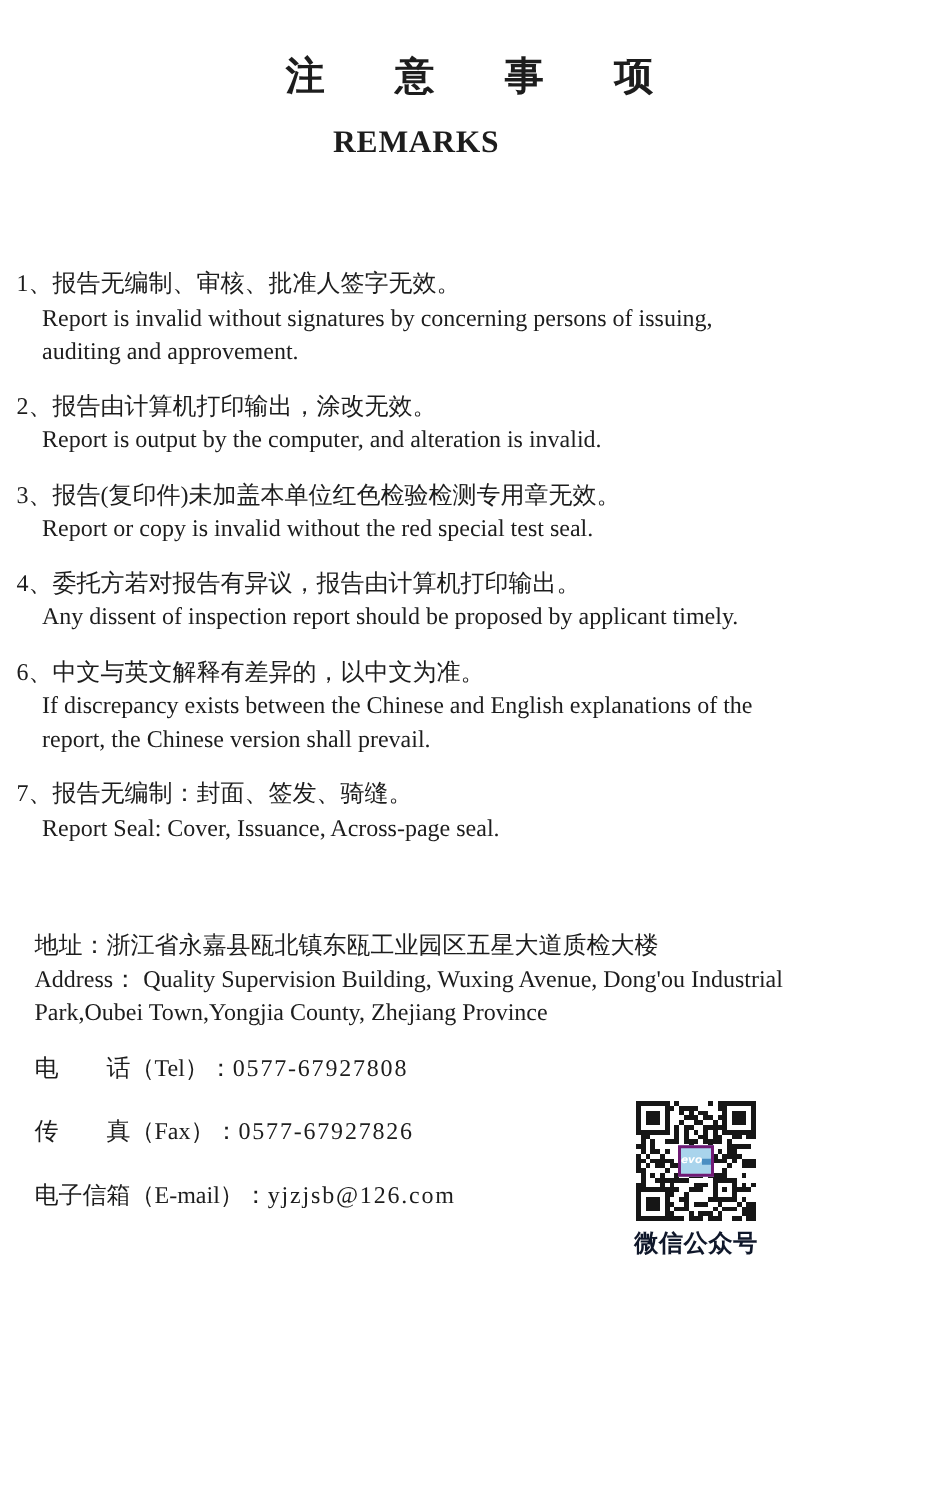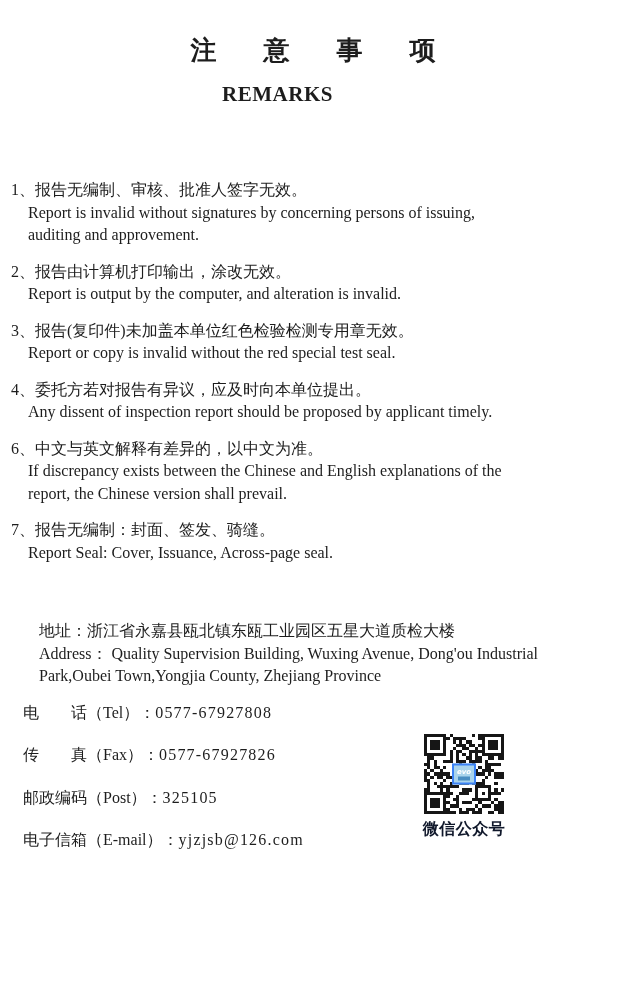--- a/index.html
+++ b/index.html
@@ -31,21 +31,21 @@
     padding-left:28px;
     padding-right:0;
     font-size:16px;
     line-height:22.5px;
   }
   .remark-item{margin-bottom:14px;}
   .remark-cn{text-indent:-17px;}
   .prewrap{white-space:pre-line;}
   .address{
     margin-top:56px;
-    padding-left:39px;
+    padding-left:23px;
     font-size:16px;
     line-height:22.5px;
     width:572px;
   }
   .contacts{
     margin-top:14px;
     padding-left:23px;
     font-size:16px;
     line-height:22.5px;
   }
@@ -62,23 +62,23 @@
     width:84px;height:80px;
     margin:0 auto;
   }
   .qr-code svg{display:block;width:84px;height:80px;}
   .qr-logo{
     position:absolute;
     left:50%;top:50%;
     width:24px;height:21px;
     transform:translate(-50%,-50%);
     background:#a9d4ec;
-    border:2px solid #3b82f6;
+    border:2px solid #701a75;
     box-sizing:border-box;
-    display:flex;flex-direction:column;
+    display:flex;flex-direction:row;
     align-items:center;justify-content:center;
   }
   .qr-logo .mark{
     font-family:"DejaVu Sans",sans-serif;
     font-size:7px;line-height:7px;
     font-style:italic;font-weight:bold;
     color:#ffffff;
   }
   .qr-logo .bar{
     margin-top:1px;
@@ -113,21 +113,21 @@
       <div class="remark-cn"><span>2、</span><span>报告由计算机打印输出，涂改无效。</span></div>
       <div class="remark-en prewrap">Report is output by the computer, and alteration is invalid.</div>
     </div>
 
     <div class="remark-item">
       <div class="remark-cn"><span>3、</span><span>报告(复印件)未加盖本单位红色检验检测专用章无效。</span></div>
       <div class="remark-en prewrap">Report or copy is invalid without the red special test seal.</div>
     </div>
 
     <div class="remark-item">
-      <div class="remark-cn"><span>4、</span><span>委托方若对报告有异议，应及时向本单位提出。</span></div>
+      <div class="remark-cn"><span>4、</span><span>委托方若对报告有异议，报告由计算机打印输出。</span></div>
       <div class="remark-en prewrap">Any dissent of inspection report should be proposed by applicant timely.</div>
     </div>
 
 
     <div class="remark-item">
       <div class="remark-cn"><span>6、</span><span>中文与英文解释有差异的，以中文为准。</span></div>
       <div class="remark-en prewrap">If discrepancy exists between the Chinese and English explanations of the
 report, the Chinese version shall prevail.</div>
     </div>
 
@@ -140,21 +140,20 @@
 
   <div class="address">
     <div>地址：浙江省永嘉县瓯北镇东瓯工业园区五星大道质检大楼</div>
     <div class="prewrap">Address： Quality Supervision Building, Wuxing Avenue, Dong'ou Industrial
 Park,Oubei Town,Yongjia County, Zhejiang Province</div>
   </div>
 
   <div class="contacts">
     <div class="contact-row"><span class="contact-label">电　　话（Tel）：</span><span class="contact-value">0577-67927808</span></div>
     <div class="contact-row"><span class="contact-label">传　　真（Fax）：</span><span class="contact-value">0577-67927826</span></div>
-    <div class="contact-row"><span class="contact-label">邮政编码（Post）：</span><span class="contact-value">325105</span></div>
     <div class="contact-row"><span class="contact-label">电子信箱（E-mail）：</span><span class="contact-value">yjzjsb@126.com</span></div>
   </div>
 
   <div class="qr-block">
     <div class="qr-code">
         <svg viewBox="0 0 25 25" xmlns="http://www.w3.org/2000/svg" shape-rendering="crispEdges">
           <rect width="25" height="25" fill="#ffffff"></rect>
           <g fill="#161616">
             <rect x="0" y="0" width="1" height="1"></rect>
             <rect x="1" y="0" width="1" height="1"></rect>

